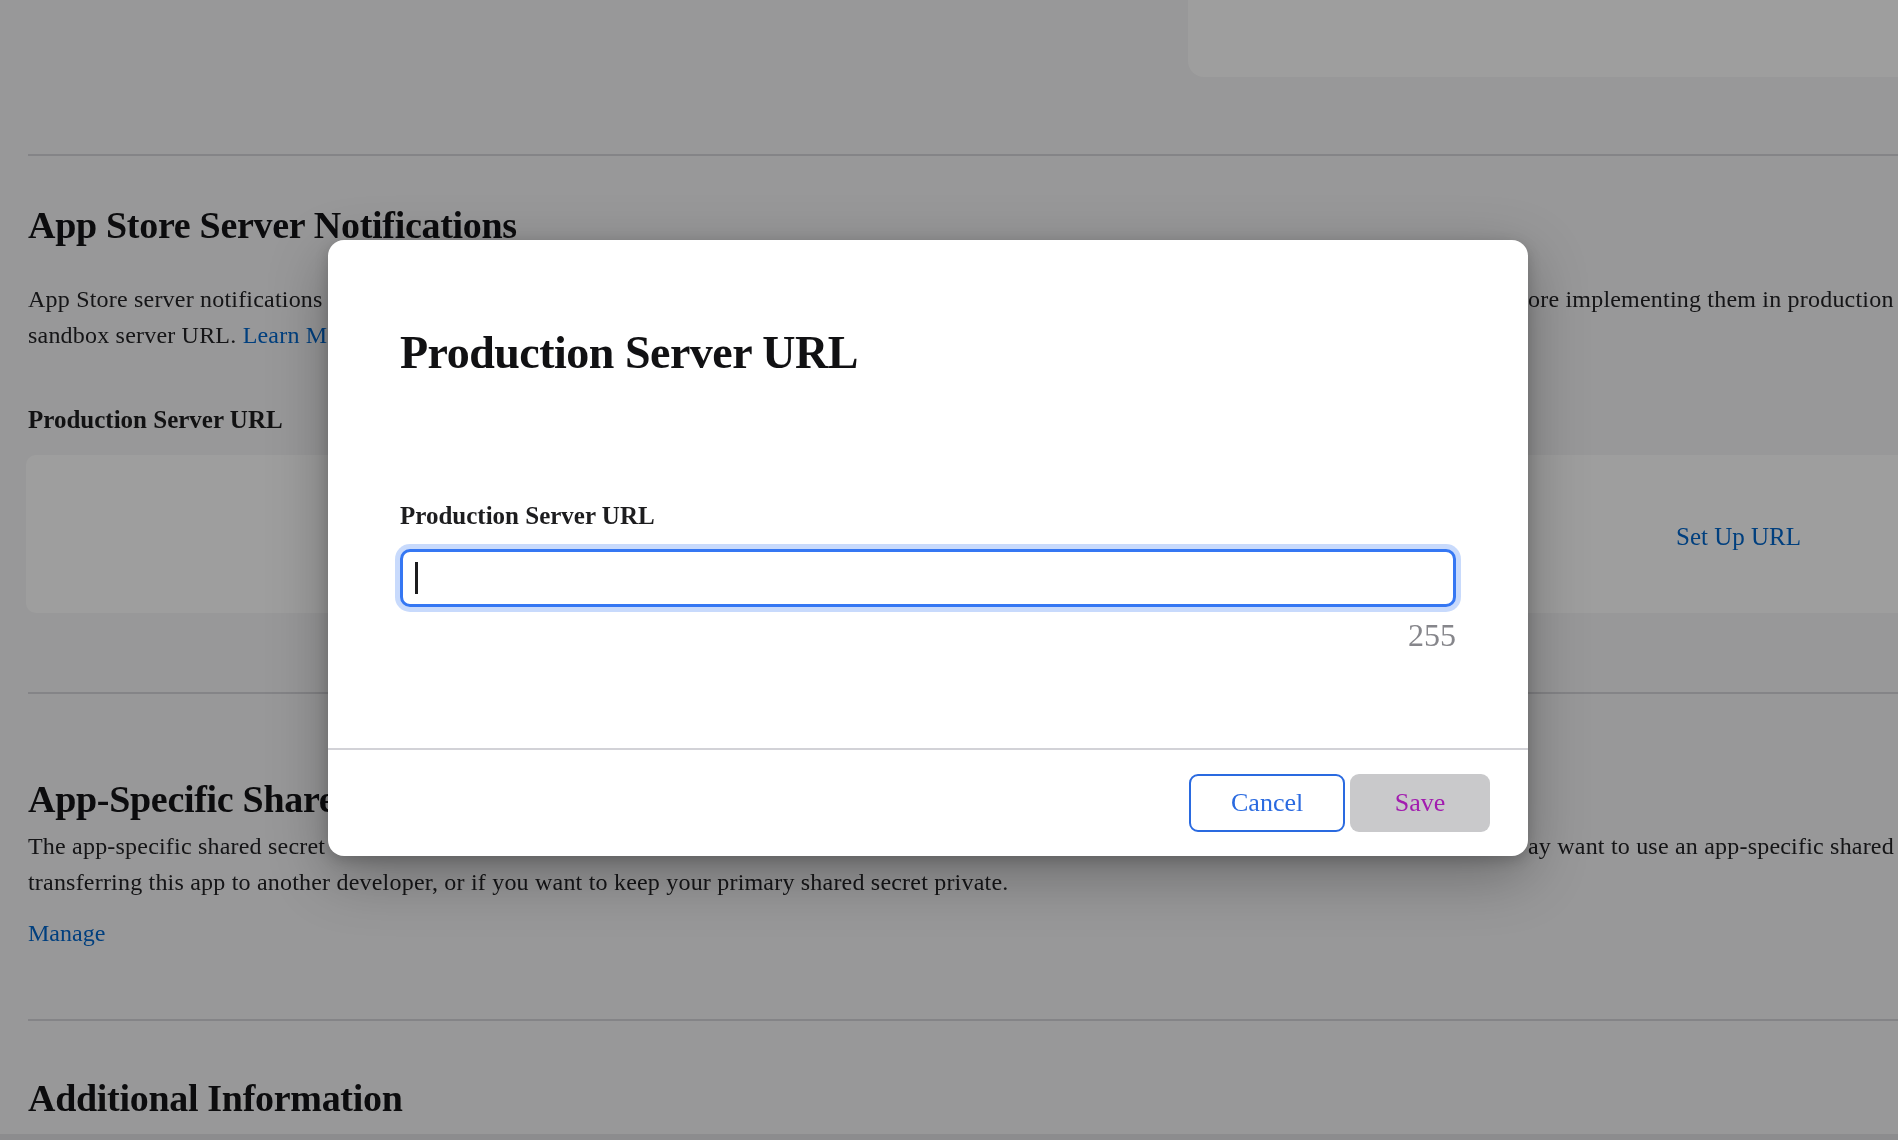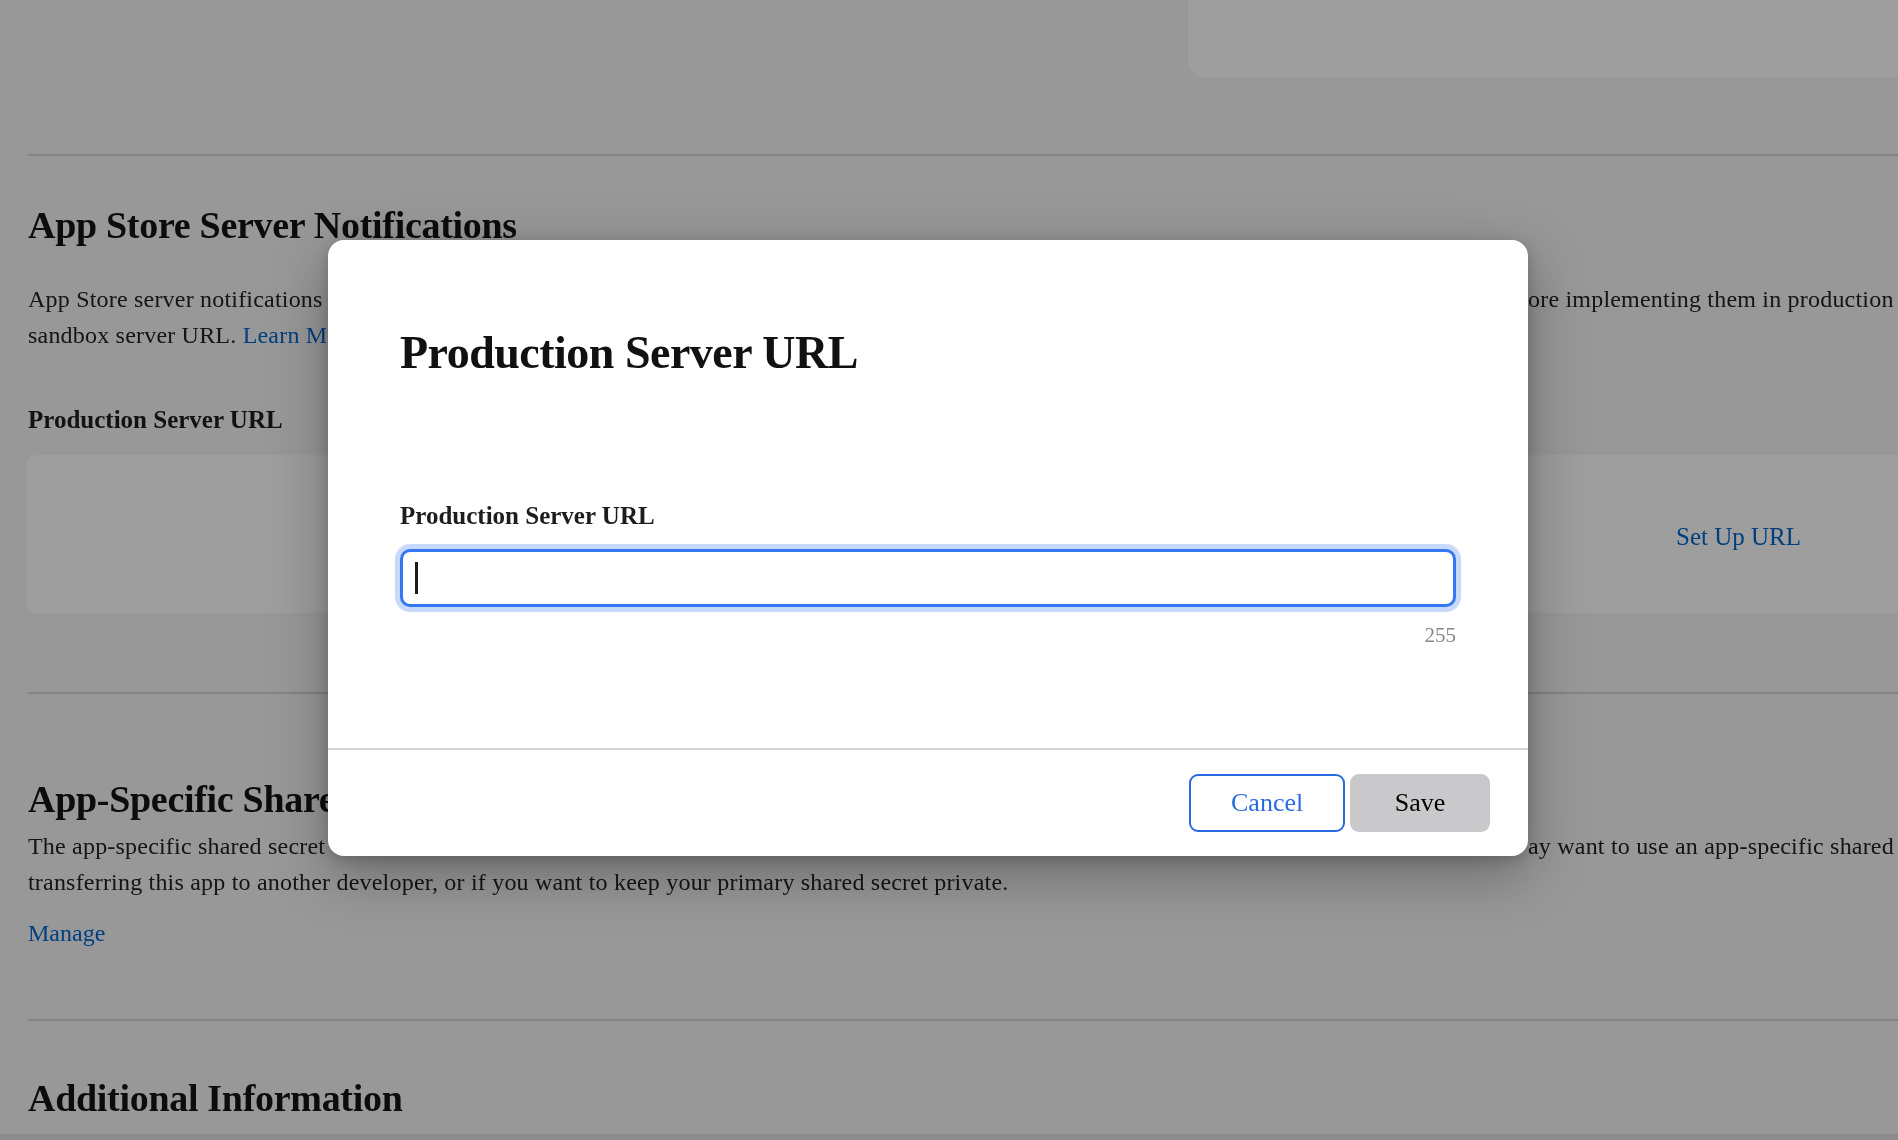--- a/index.html
+++ b/index.html
@@ -55,34 +55,34 @@
     position:absolute;left:72px;top:309px;width:1056px;height:58px;
     border:3px solid #3577f3;border-radius:10px;background:#ffffff;
     box-shadow:0 0 0 5px rgba(53,119,243,0.27);
     font-family:inherit;font-size:24px;color:#1d1d1f;padding:0 16px;outline:none;
   }
   .caret{
     position:absolute;left:87px;top:322px;width:3px;height:32px;background:#1c1c1e;
     animation:blink 1.1s step-end infinite;
   }
   @keyframes blink{50%{opacity:0;}}
-  .char-count{position:absolute;right:72px;top:380px;font-size:21px;line-height:30px;color:#86868b;}
+  .char-count{position:absolute;right:72px;top:380px;font-size:32px;line-height:30px;color:#86868b;}
   .modal-footer-divider{position:absolute;left:0;top:508px;width:1200px;height:2px;background:#d2d2d7;}
   .btn{
     position:absolute;top:534px;height:58px;border-radius:9px;
     font-family:inherit;font-size:26px;line-height:1;cursor:pointer;
     display:inline-flex;align-items:center;justify-content:center;
   }
   .btn-cancel{
     left:861px;min-width:138px;padding:0 40px;background:#ffffff;
     border:2.5px solid #2a6ae0;color:#2a6ae0;font-weight:500;
   }
   .btn-save{
     right:38px;min-width:140px;padding:0 40px;background:#c9c9cb;border:none;
-    color:#000000;font-weight:500;cursor:default;
+    color:#a21caf;font-weight:500;cursor:default;
   }
 </style>
 </head>
 <body>
 
 <div class="stage">
 
   <div class="abs top-right-card"></div>
   <div class="abs divider divider-1"></div>
 

